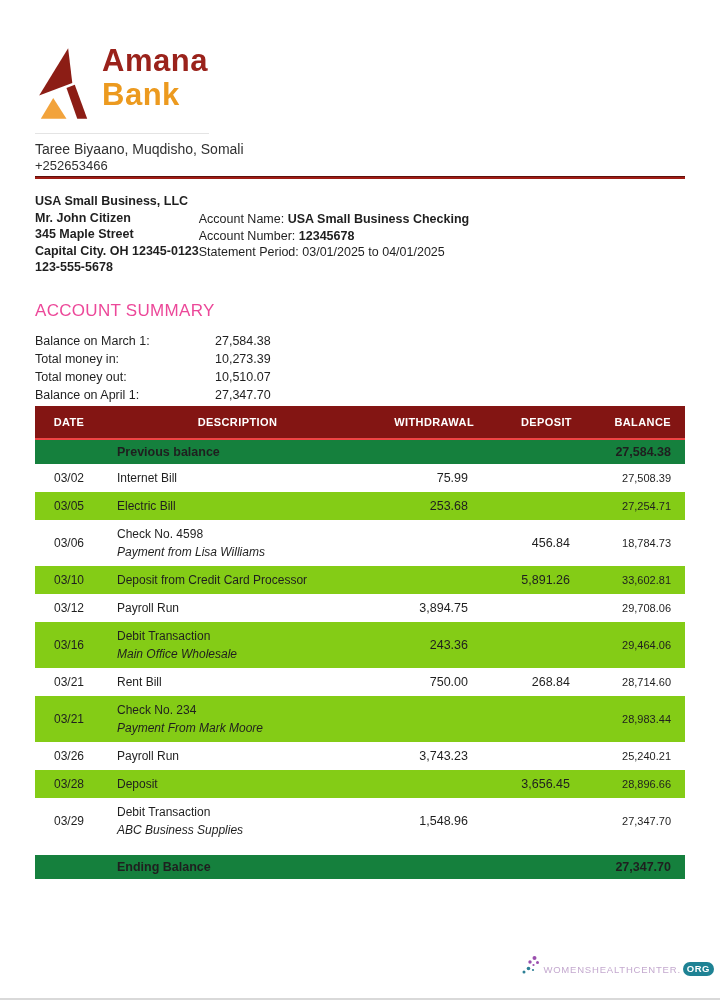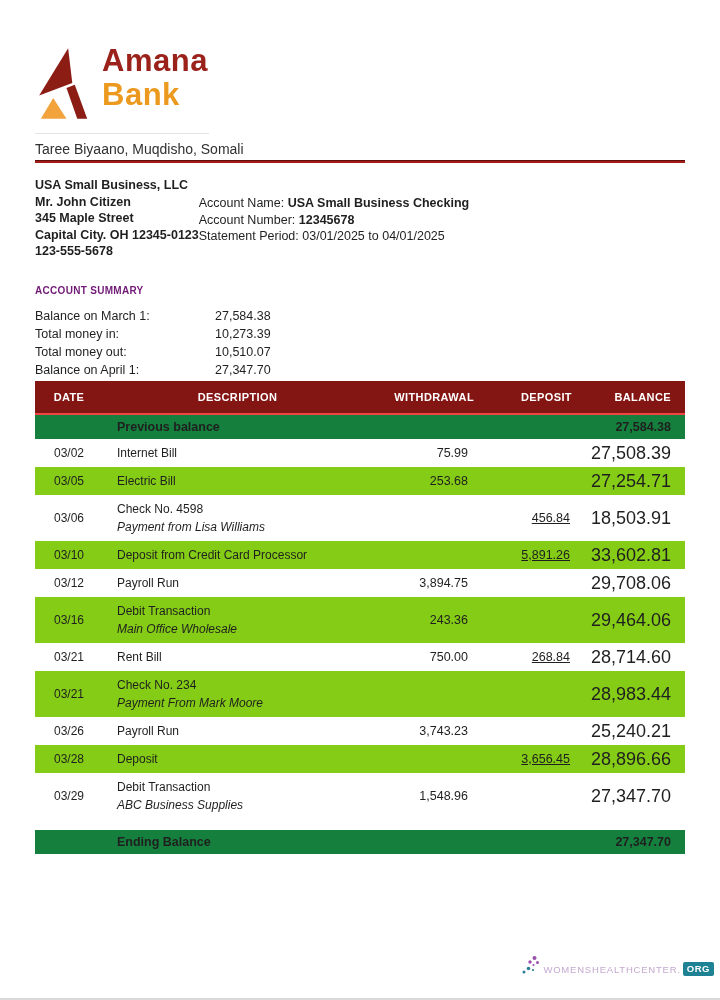--- a/index.html
+++ b/index.html
@@ -21,74 +21,75 @@
   .bank-address { margin-top:7px; font-size:14px; line-height:17px; color:#303030; }
   .bank-phone { font-size:13px; line-height:16px; color:#303030; }
   .header-rule { margin-top:2px; height:3px; background:linear-gradient(#5e100c 34%, #a01c14 34%); }
   
   .parties { display:flex; justify-content:flex-start; margin-top:14px; }
   .customer { font-size:12.5px; font-weight:bold; line-height:16.5px; }
   .account-meta { margin-top:18px; font-size:12.5px; line-height:16.5px; }
   .account-meta b { font-weight:bold; }
   
   .summary { margin-top:25px; }
-  .summary-title { font-size:10px; font-weight:bold; letter-spacing:0.3px; color:#701a75; }
+  .summary-title { font-size:17px; font-weight:normal; letter-spacing:0.3px; color:#ec4899; }
   .summary-rows { margin-top:11px; }
   .summary-row { display:flex; font-size:12.5px; line-height:18px; }
   .summary-row .lbl { width:180px; }
   
   table.stmt { width:650px; margin-top:2px; border-collapse:collapse; table-layout:fixed; }
   col.c-date{width:68px;} col.c-desc{width:255px;} col.c-wd{width:118px;} col.c-dep{width:100px;} col.c-bal{width:109px;}
   thead th {
     background:#831513; color:#fff; font-size:11px; font-weight:bold; letter-spacing:0.4px;
     padding:10px 0; border-bottom:2px solid #ef4444;
   }
   th.h-date{ text-align:center; }
   th.h-desc{ text-align:center; padding-left:14px; }
   th.h-wd{ text-align:right; padding-right:2px; }
   th.h-dep{ text-align:right; padding-right:4px; }
   th.h-bal{ text-align:right; padding-right:14px; }
   td { font-size:12px; line-height:18px; padding:5px 0; vertical-align:middle; }
   td.date { text-align:center; }
   td.desc { text-align:left; padding-left:14px; }
   td.wd   { text-align:right; padding-right:8px; font-size:12.5px; }
-  td.dep  { text-align:right; padding-right:6px; font-size:12.5px;text-decoration:underline; }
-  td.bal  { text-align:right; padding-right:14px; font-size:18px; }
+  td.dep  { text-align:right; padding-right:6px; font-size:12.5px; }
+  td.bal  { text-align:right; padding-right:14px; font-size:11px; }
   tr.row-white { background:#ffffff; }
   tr.row-cream { background:#84cc16; }
   tr.gold td { background:#15803d; padding-top:3px; padding-bottom:3px; font-weight:bold; font-size:12.5px; }
   tr.spacer td { background:#fff; padding:0; height:11px; }
   .desc-sub { display:block; font-style:italic; }
   .desc-sub:empty { display:none; }
   
   .watermark { position:absolute; right:6px; bottom:22px; display:flex; align-items:flex-end; }
   .wm-dots { width:20px; height:22px; margin-right:2px; }
   .wm-text { font-size:9.5px; letter-spacing:0.8px; color:#c4a9cf; line-height:12px; }
   .wm-badge {
     display:inline-block; margin-left:2px; background:#1e8294; color:#fff;
-    font-size:9.5px; font-weight:bold; letter-spacing:0.5px; padding:1px 4px 2px; border-radius:2px; line-height:11px;
+    font-size:9.5px; font-weight:bold; letter-spacing:0.5px; padding:1px 4px 2px; border-radius:7px; line-height:11px;
   }
 </style>
 </head>
 <body>
 
 <div class="page">
 
   <div class="logo-box">
     <svg class="logo-mark" viewBox="0 0 70 90">
       <polygon points="40,3 5,60 45,45" fill="#8c1d15"></polygon>
       <polygon points="38,51 48,47 63,88 51,88" fill="#8c1d15"></polygon>
       <polygon points="22,63 38,88 7,88" fill="#f2a33c"></polygon>
     </svg>
     <div class="wordmark">
       <div class="line1">Amana</div>
       <div class="line2">Bank</div>
     </div>
   </div>
   <div class="bank-address">Taree Biyaano, Muqdisho, Somali</div>
+  <div class="bank-phone">+252653466</div>
   <div class="header-rule"></div>
 
   <div class="parties">
     <div class="customer">
       <div>USA Small Business, LLC</div>
       <div>Mr. John Citizen</div>
       <div>345 Maple Street</div>
       <div>Capital City. OH 12345-0123</div>
       <div>123-555-5678</div>
     </div>
@@ -158,21 +159,21 @@
         <td class="desc"><span>Electric Bill</span></td>
         <td class="wd">253.68</td>
         <td class="dep"></td>
         <td class="bal">27,254.71</td>
       </tr>
       <tr class="row-white">
         <td class="date">03/06</td>
         <td class="desc"><span>Check No. 4598</span><span class="desc-sub">Payment from Lisa Williams</span></td>
         <td class="wd"></td>
         <td class="dep">456.84</td>
-        <td class="bal">18,503.91</td>
+        <td class="bal">18,784.73</td>
       </tr>
       <tr class="row-cream">
         <td class="date">03/10</td>
         <td class="desc"><span>Deposit from Credit Card Processor</span></td>
         <td class="wd"></td>
         <td class="dep">5,891.26</td>
         <td class="bal">33,602.81</td>
       </tr>
       <tr class="row-white">
         <td class="date">03/12</td>

